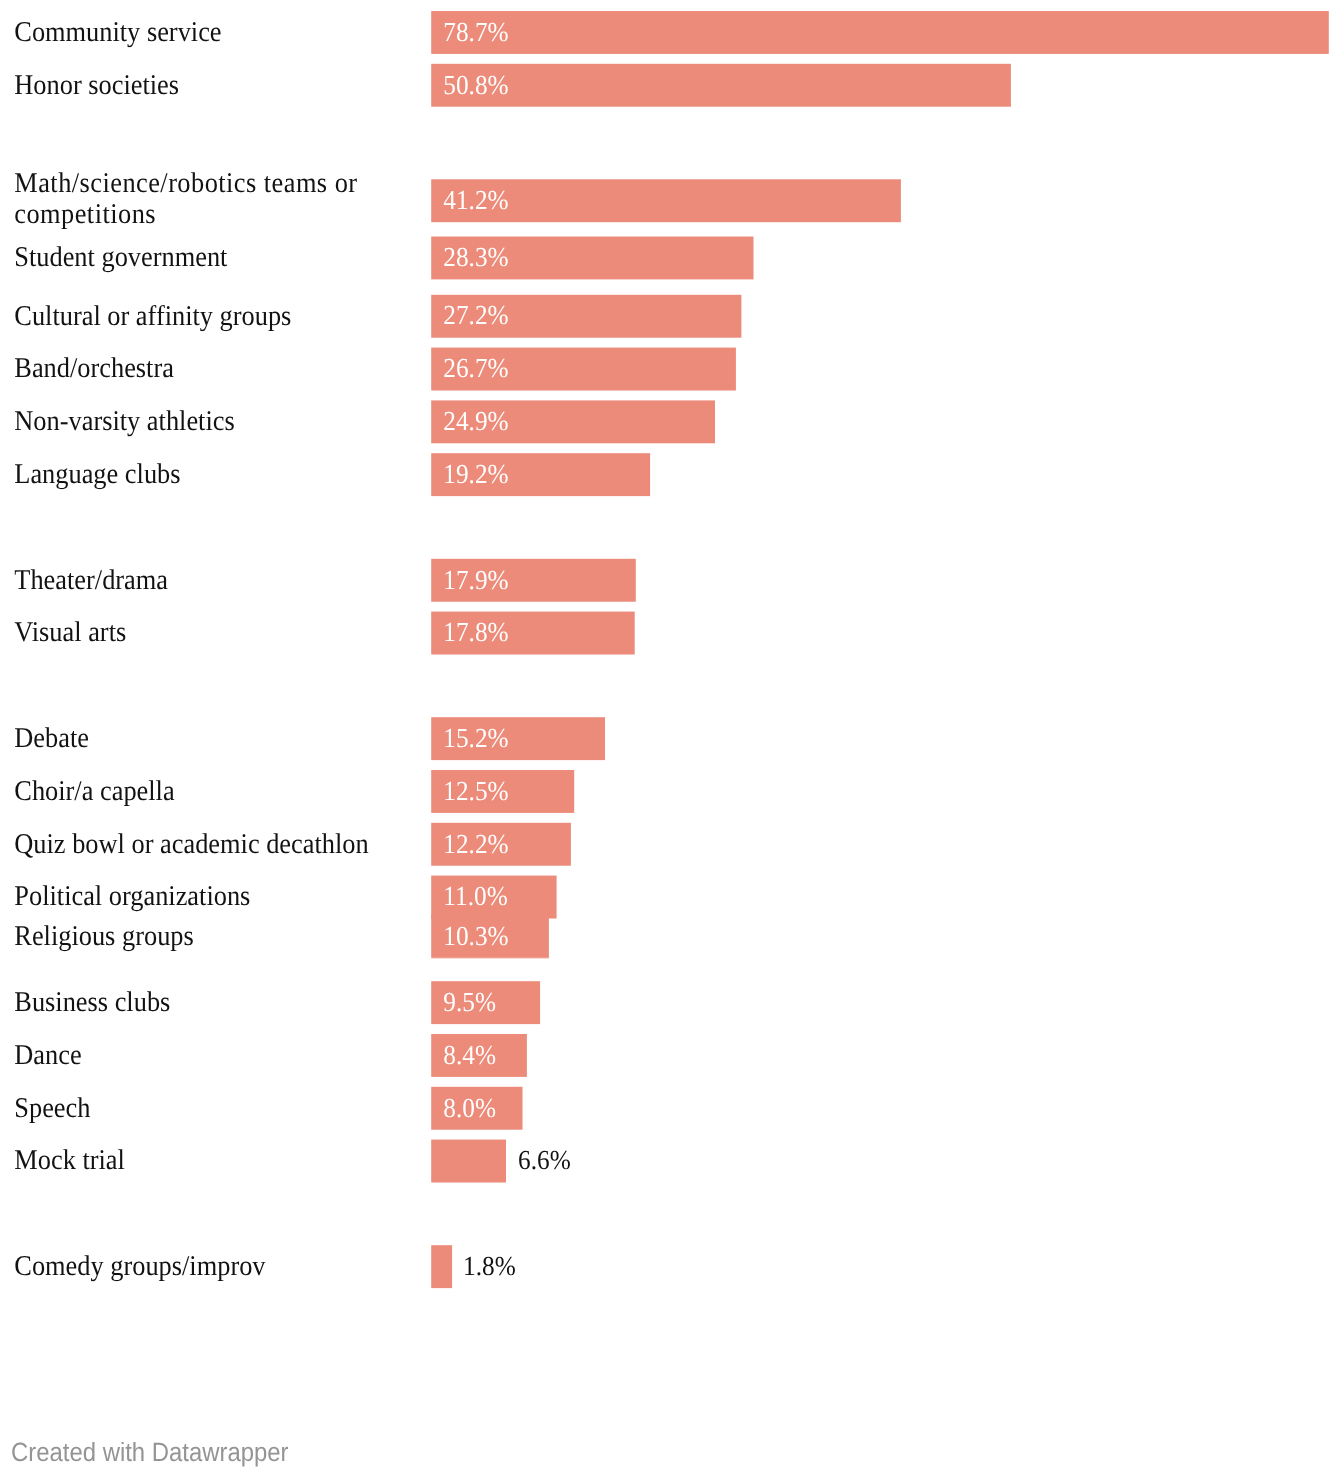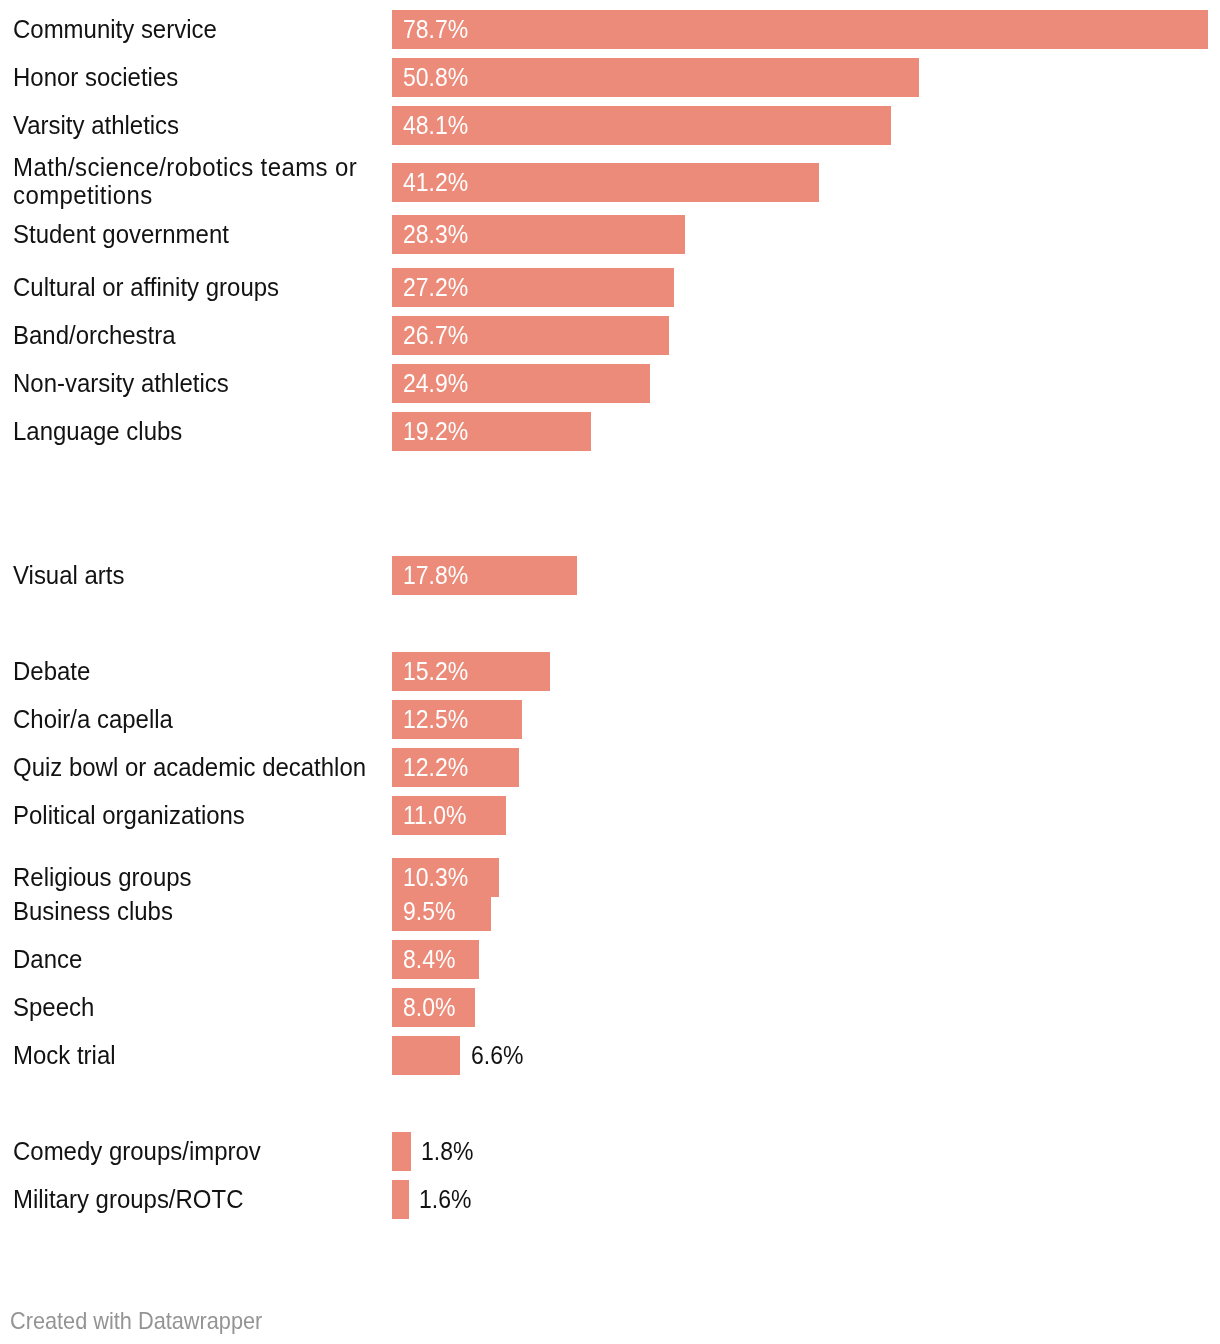--- a/index.html
+++ b/index.html
@@ -17,20 +17,21 @@
   #chart {
     position: relative;
     width: 1220px;
     height: 1344px;
     background: #ffffff;
   }
   .row {
     position: absolute;
     left: 0;
     width: 1220px;
+    font-family: Liberation Serif, serif;
   }
   .row-label {
     position: absolute;
     left: 13px;
     font-size: 26px;
     line-height: 28px;
     color: #121212;
     white-space: pre;
     transform: scaleX(0.922) translateZ(0);
     transform-origin: left top;
@@ -69,25 +70,20 @@
   <div class="row" style="top:5.30px;height:48px">
     <div class="row-label" style="top:9.70px">Community service</div>
     <div class="bar" style="top:4.50px;left:392px;width:816.04px;height:39px"></div>
     <div class="bar-value inside" style="top:11.85px;left:402.80px">78.7%</div>
   </div>
   <div class="row" style="top:53.30px;height:48px">
     <div class="row-label" style="top:9.70px">Honor societies</div>
     <div class="bar" style="top:4.50px;left:392px;width:526.75px;height:39px"></div>
     <div class="bar-value inside" style="top:11.85px;left:402.80px">50.8%</div>
   </div>
-  <div class="row" style="top:101.30px;height:48px">
-    <div class="row-label" style="top:9.70px">Varsity athletics</div>
-    <div class="bar" style="top:4.50px;left:392px;width:498.75px;height:39px"></div>
-    <div class="bar-value inside" style="top:11.85px;left:402.80px">48.1%</div>
-  </div>
   <div class="row" style="top:149.30px;height:66px">
     <div class="row-label row-label-wrapped" style="top:3.70px"><span>Math/science/robotics teams or</span>
 <span>competitions</span></div>
     <div class="bar" style="top:13.50px;left:392px;width:427.20px;height:39px"></div>
     <div class="bar-value inside" style="top:20.85px;left:402.80px">41.2%</div>
   </div>
   <div class="row" style="top:210px;height:48px">
     <div class="row-label" style="top:9.70px">Student government</div>
     <div class="bar" style="top:4.50px;left:392px;width:293.44px;height:39px"></div>
     <div class="bar-value inside" style="top:11.85px;left:402.80px">28.3%</div>
@@ -105,20 +101,25 @@
   <div class="row" style="top:359.30px;height:48px">
     <div class="row-label" style="top:9.70px">Non-varsity athletics</div>
     <div class="bar" style="top:4.50px;left:392px;width:258.19px;height:39px"></div>
     <div class="bar-value inside" style="top:11.85px;left:402.80px">24.9%</div>
   </div>
   <div class="row" style="top:407.30px;height:48px">
     <div class="row-label" style="top:9.70px">Language clubs</div>
     <div class="bar" style="top:4.50px;left:392px;width:199.08px;height:39px"></div>
     <div class="bar-value inside" style="top:11.85px;left:402.80px">19.2%</div>
   </div>
+  <div class="row" style="top:503.30px;height:48px">
+    <div class="row-label" style="top:9.70px">Theater/drama</div>
+    <div class="bar" style="top:4.50px;left:392px;width:185.61px;height:39px"></div>
+    <div class="bar-value inside" style="top:11.85px;left:402.80px">17.9%</div>
+  </div>
   <div class="row" style="top:551.30px;height:48px">
     <div class="row-label" style="top:9.70px">Visual arts</div>
     <div class="bar" style="top:4.50px;left:392px;width:184.57px;height:39px"></div>
     <div class="bar-value inside" style="top:11.85px;left:402.80px">17.8%</div>
   </div>
   <div class="row" style="top:647.30px;height:48px">
     <div class="row-label" style="top:9.70px">Debate</div>
     <div class="bar" style="top:4.50px;left:392px;width:157.61px;height:39px"></div>
     <div class="bar-value inside" style="top:11.85px;left:402.80px">15.2%</div>
   </div>
@@ -130,21 +131,21 @@
   <div class="row" style="top:743.30px;height:48px">
     <div class="row-label" style="top:9.70px">Quiz bowl or academic decathlon</div>
     <div class="bar" style="top:4.50px;left:392px;width:126.50px;height:39px"></div>
     <div class="bar-value inside" style="top:11.85px;left:402.80px">12.2%</div>
   </div>
   <div class="row" style="top:791.30px;height:48px">
     <div class="row-label" style="top:9.70px">Political organizations</div>
     <div class="bar" style="top:4.50px;left:392px;width:114.06px;height:39px"></div>
     <div class="bar-value inside" style="top:11.85px;left:402.80px">11.0%</div>
   </div>
-  <div class="row" style="top:853px;height:48px">
+  <div class="row" style="top:827px;height:48px">
     <div class="row-label" style="top:9.70px">Religious groups</div>
     <div class="bar" style="top:4.50px;left:392px;width:106.80px;height:39px"></div>
     <div class="bar-value inside" style="top:11.85px;left:402.80px">10.3%</div>
   </div>
   <div class="row" style="top:887.30px;height:48px">
     <div class="row-label" style="top:9.70px">Business clubs</div>
     <div class="bar" style="top:4.50px;left:392px;width:98.51px;height:39px"></div>
     <div class="bar-value inside" style="top:11.85px;left:402.80px">9.5%</div>
   </div>
   <div class="row" style="top:935.30px;height:48px">
@@ -160,20 +161,15 @@
   <div class="row" style="top:1031.30px;height:48px">
     <div class="row-label" style="top:9.70px">Mock trial</div>
     <div class="bar" style="top:4.50px;left:392px;width:68.44px;height:39px"></div>
     <div class="bar-value outside" style="top:11.85px;left:470.84px">6.6%</div>
   </div>
   <div class="row" style="top:1127.30px;height:48px">
     <div class="row-label" style="top:9.70px">Comedy groups/improv</div>
     <div class="bar" style="top:4.50px;left:392px;width:18.66px;height:39px"></div>
     <div class="bar-value outside" style="top:11.85px;left:421.06px">1.8%</div>
   </div>
-  <div class="row" style="top:1175.30px;height:48px">
-    <div class="row-label" style="top:9.70px">Military groups/ROTC</div>
-    <div class="bar" style="top:4.50px;left:392px;width:16.59px;height:39px"></div>
-    <div class="bar-value outside" style="top:11.85px;left:418.99px">1.6%</div>
-  </div>
 </div>
 
 <div id="footer">Created with Datawrapper</div>
 
 </body></html>

